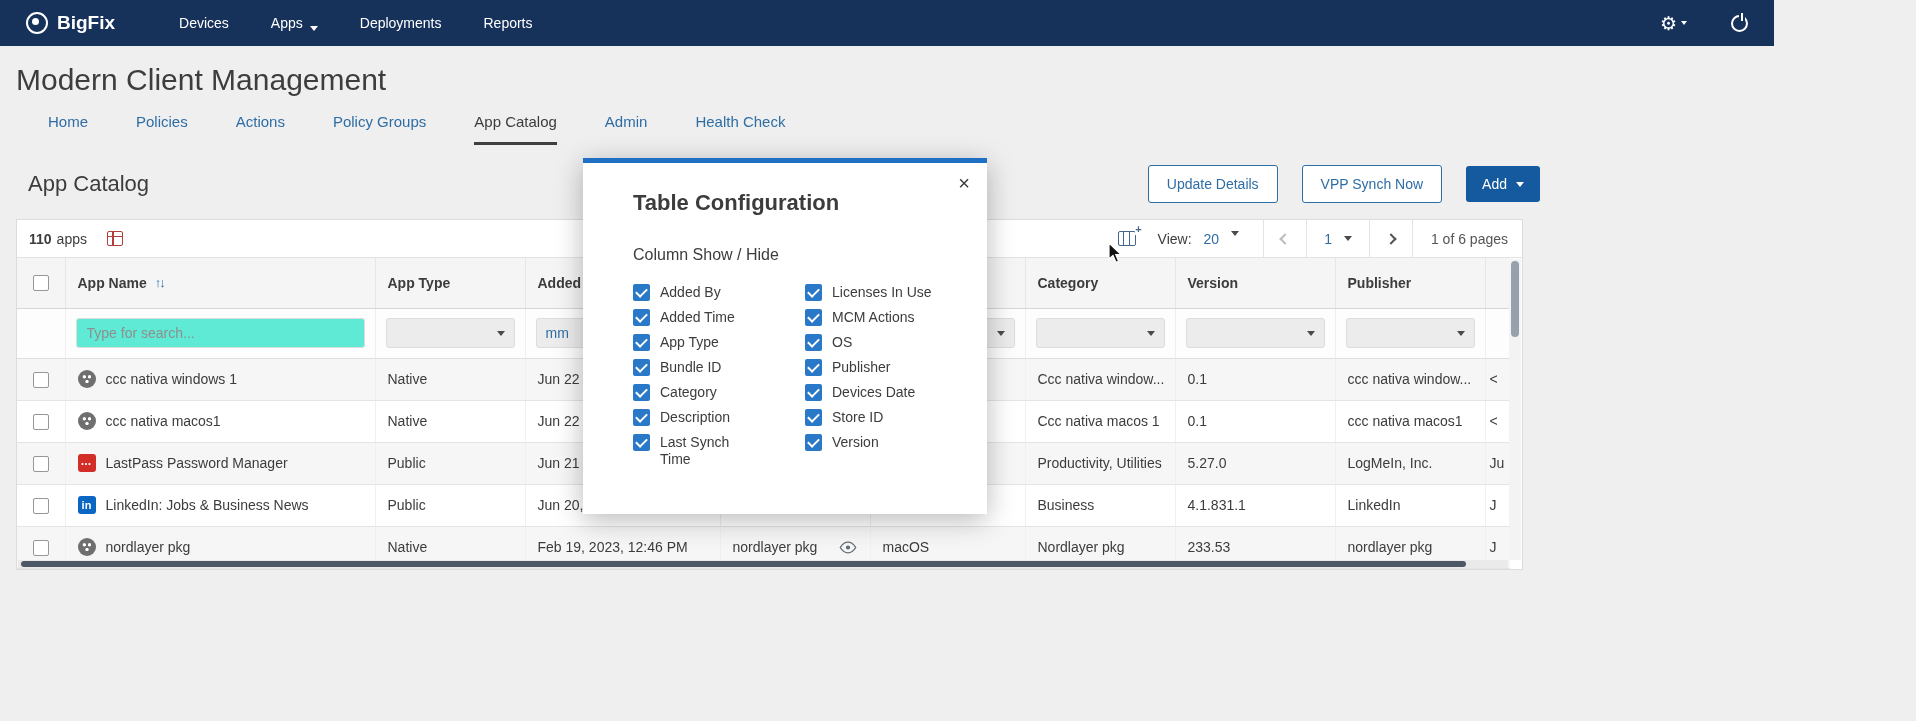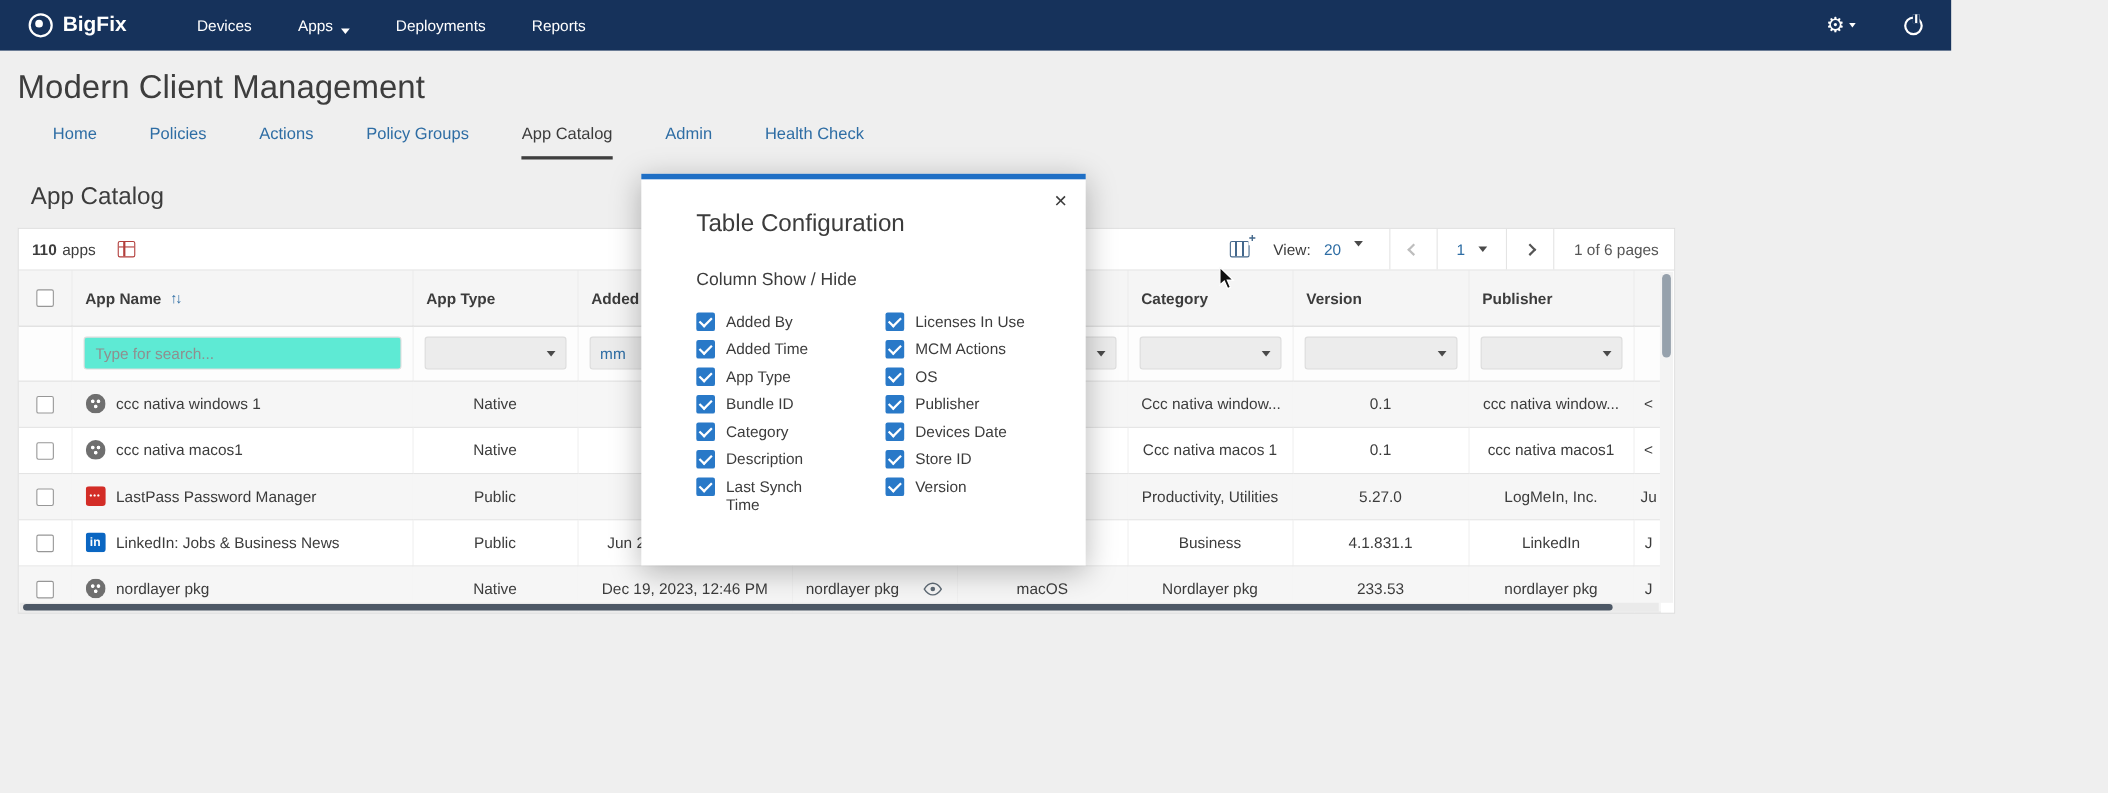--- a/index.html
+++ b/index.html
@@ -59,21 +59,21 @@
   .chev.left { transform: rotate(45deg); border-color: #bdbdbd; }
   .chev.right { transform: rotate(225deg); }
   .page-summary { padding-left: 18px; color: #555; }
 
   
   table { border-collapse: collapse; table-layout: fixed; width: 1493px; font-size: 14px; color: #3c3c3c; }
   thead th { height: 50px; background: #f5f5f5; text-align: left; font-weight: bold; padding: 0 12px; border-right: 1px solid #e6e6e6; border-bottom: 1px solid #d6d6d6; white-space: nowrap; overflow: hidden; }
   thead th:last-child { border-right: none; }
   .filter-row td { height: 50px; background: #fdfdfd; padding: 0 10px; border-bottom: 1px solid #dfdfdf; border-right: 1px solid #efefef; }
   .filter-row td:last-child { border-right: none; }
-  tbody td { height: 42px; padding: 0 12px; border-bottom: 1px solid #e4e4e4; border-right: 1px solid #f0f0f0; white-space: nowrap; overflow: hidden; text-align: center; }
+  tbody td { height: 42px; padding: 0 12px; border-bottom: 1px solid #e4e4e4; border-right: 1px solid #f0f0f0; white-space: nowrap; overflow: hidden; }
   tbody td:last-child { border-right: none; }
   tbody tr:nth-child(odd) { background: #f6f6f6; }
   tbody tr:nth-child(even) { background: #fff; }
   .cell-flex { display: flex; align-items: center; gap: 10px; overflow: hidden; }
   .cell-split { display: flex; align-items: center; justify-content: space-between; overflow: hidden; }
   .th-flex { display: flex; align-items: center; gap: 8px; }
   .sort-icon { color: #2e6da4; font-size: 13px; letter-spacing: -2px; cursor: pointer; font-weight: normal; }
   .cbx { width: 16px; height: 16px; border: 1.5px solid #979797; border-radius: 2px; background: #fff; display: inline-block; cursor: pointer; vertical-align: middle; }
   .search-input { width: 100%; height: 30px; background: #5eead4; border: 1px solid #dcdcdc; border-radius: 3px; padding: 12px 10px; font-family: inherit; font-size: 14px; color: #3c3c3c; }
   .search-input::placeholder { color: #8f8f8f; }
@@ -91,21 +91,21 @@
   
   .vscroll { position: absolute; top: 39px; right: 1px; width: 12px; bottom: 9px; background: #f3f3f3; cursor: pointer; }
   .vthumb { position: absolute; top: 2px; left: 2px; width: 8px; height: 76px; background: #96a1ac; border-radius: 4px; }
   .hscroll { position: absolute; left: 1px; right: 14px; bottom: 1px; height: 8px; background: #eaeaea; cursor: pointer; }
   .hthumb { position: absolute; left: 3px; top: 1px; height: 6px; width: 97%; background: #4d5866; border-radius: 3px; }
 
   
   .modal { position: absolute; left: 583px; top: 158px; width: 404px; height: 356px; background: #fff; box-shadow: 0 6px 26px rgba(0,0,0,0.28); z-index: 60; }
   .modal-accent { height: 5px; background: #1f6fc5; }
   .modal-close { position: absolute; top: 15px; right: 17px; font-size: 20px; color: #3c3c3c; background: none; border: none; cursor: pointer; line-height: 1; font-family: inherit; }
-  .modal-title { font-size: 22px; font-weight: 400; color: #3c3c3c; margin: 27px 0 0 50px; }
+  .modal-title { font-size: 22px; font-weight: 700; color: #3c3c3c; margin: 27px 0 0 50px; }
   .modal-section { font-size: 16px; color: #3c3c3c; margin: 30px 0 0 50px; }
   .modal-cols { display: flex; margin: 20px 0 0 50px; }
   .modal-col { list-style: none; width: 172px; display: flex; flex-direction: column; gap: 8px; }
   .modal-col li { display: flex; gap: 10px; align-items: flex-start; font-size: 14px; color: #3c3c3c; line-height: 17px; }
   .modal-col.left li span.lbl { max-width: 92px; }
   .cbx-checked { width: 17px; height: 17px; background: #2979c8; border-radius: 2px; position: relative; flex: 0 0 17px; cursor: pointer; }
   .cbx-checked::after { content: ""; position: absolute; left: 3px; top: 4px; width: 9px; height: 5px; border-left: 2px solid #fff; border-bottom: 2px solid #fff; transform: rotate(-45deg); }
 
   .cursor-svg { position: absolute; left: 1108px; top: 242px; z-index: 200; pointer-events: none; }
 </style>
@@ -152,20 +152,28 @@
     <span class="tab">Policy Groups</span>
     <span class="tab active">App Catalog</span>
     <span class="tab">Admin</span>
     <span class="tab">Health Check</span>
   </nav>
 
   <div class="content">
 
     <div class="section-header">
       <h2 class="section-title">App Catalog</h2>
+      <div class="actions">
+        <button class="btn-outline">Update Details</button>
+        <button class="btn-outline">VPP Synch Now</button>
+        <button class="btn-primary">
+            <span>Add</span>
+            <span class="tri-down-w"></span>
+          </button>
+      </div>
     </div>
 
     <div class="card">
       <div class="toolbar">
         <span class="apps-count">110</span>
         <span class="apps-label">apps</span>
         <span class="table-export-icon"></span>
         <div class="toolbar-right">
           <span class="colcfg-icon"></span>
           <span class="view-label">View:</span>
@@ -340,21 +348,21 @@
           </tr>
           <tr>
             <td style="text-align:center;"><span class="cbx"></span></td>
             <td>
                 <div class="cell-flex">
                   <span class="app-icon-sphere"></span>
                   <span>nordlayer pkg</span>
                 </div>
               </td>
             <td>Native</td>
-            <td>Dec 19, 2023, 12:46 PM</td>
+            <td>Feb 19, 2023, 12:46 PM</td>
             <td>
                 <div class="cell-split">
                   <span>nordlayer pkg</span>
                   <svg class="eye-icon" width="20" height="13" viewBox="0 0 24 16">
                     <path d="M12 1.5 C6.5 1.5 2.5 8 2.5 8 s4 6.5 9.5 6.5 9.5-6.5 9.5-6.5-4-6.5-9.5-6.5z" fill="none" stroke="#5f6b76" stroke-width="1.6"></path>
                     <circle cx="12" cy="8" r="2.6" fill="#5f6b76"></circle>
                   </svg>
                 </div>
               </td>
             <td>macOS</td>

